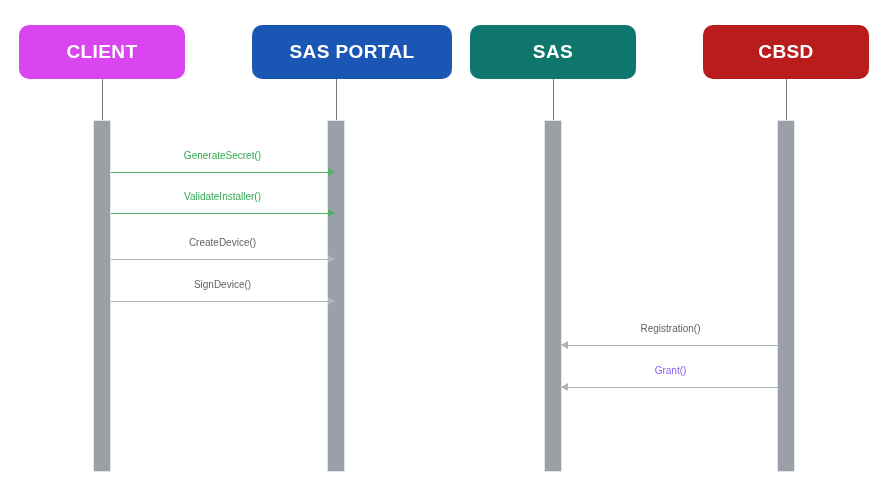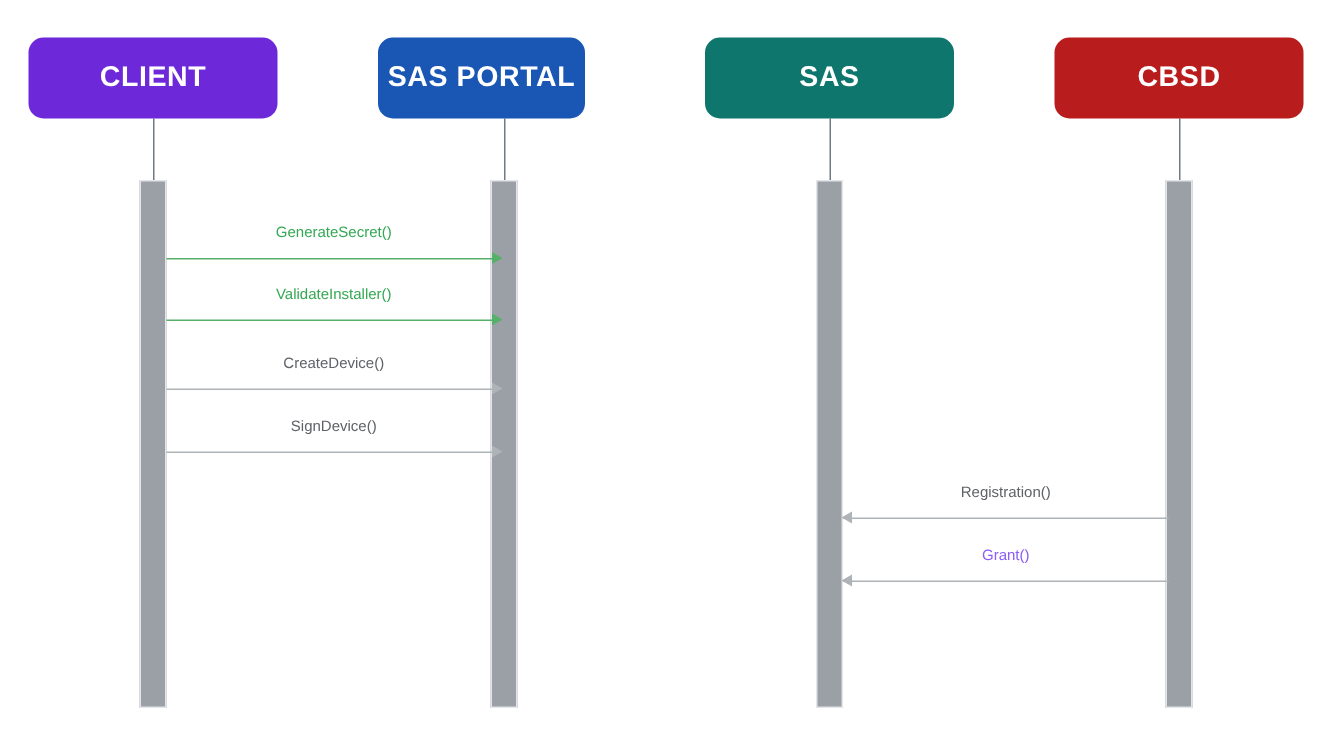--- a/index.html
+++ b/index.html
@@ -73,26 +73,26 @@
     text-align: center;
     user-select: none;
   }
 </style>
 </head>
 <body>
 
 <div id="diagram-root" style="background: rgb(255, 255, 255); width: 883px; height: 497px;">
     <div class="lifeline" style="left: 102px; top: 79px; height: 41px; background: rgb(112, 122, 133);"></div>
     <div class="activation" style="left: 93px; top: 120px; width: 18px; height: 352px; background: rgb(154, 160, 166); border-color: rgb(227, 229, 232);"></div>
-    <div class="actor-box" style="left: 19px; top: 25px; width: 166px; height: 54px; background: #6d28d9;">
+    <div class="actor-box" style="left: 19px; top: 25px; width: 166px; height: 54px; background: #d946ef;">
       <span style="color: rgb(255, 255, 255);">CLIENT</span>
     </div>
     <div class="lifeline" style="left: 336px; top: 79px; height: 41px; background: rgb(112, 122, 133);"></div>
     <div class="activation" style="left: 327px; top: 120px; width: 18px; height: 352px; background: rgb(154, 160, 166); border-color: rgb(227, 229, 232);"></div>
-    <div class="actor-box" style="left: 252px; top: 25px; width: 138px; height: 54px; background: rgb(26, 86, 180);">
+    <div class="actor-box" style="left: 252px; top: 25px; width: 200px; height: 54px; background: rgb(26, 86, 180);">
       <span style="color: rgb(255, 255, 255);">SAS PORTAL</span>
     </div>
     <div class="lifeline" style="left: 553px; top: 79px; height: 41px; background: rgb(112, 122, 133);"></div>
     <div class="activation" style="left: 544px; top: 120px; width: 18px; height: 352px; background: rgb(154, 160, 166); border-color: rgb(227, 229, 232);"></div>
     <div class="actor-box" style="left: 470px; top: 25px; width: 166px; height: 54px; background: #0f766e;">
       <span style="color: rgb(255, 255, 255);">SAS</span>
     </div>
     <div class="lifeline" style="left: 786px; top: 79px; height: 41px; background: rgb(112, 122, 133);"></div>
     <div class="activation" style="left: 777px; top: 120px; width: 18px; height: 352px; background: rgb(154, 160, 166); border-color: rgb(227, 229, 232);"></div>
     <div class="actor-box" style="left: 703px; top: 25px; width: 166px; height: 54px; background: #b91c1c;">

